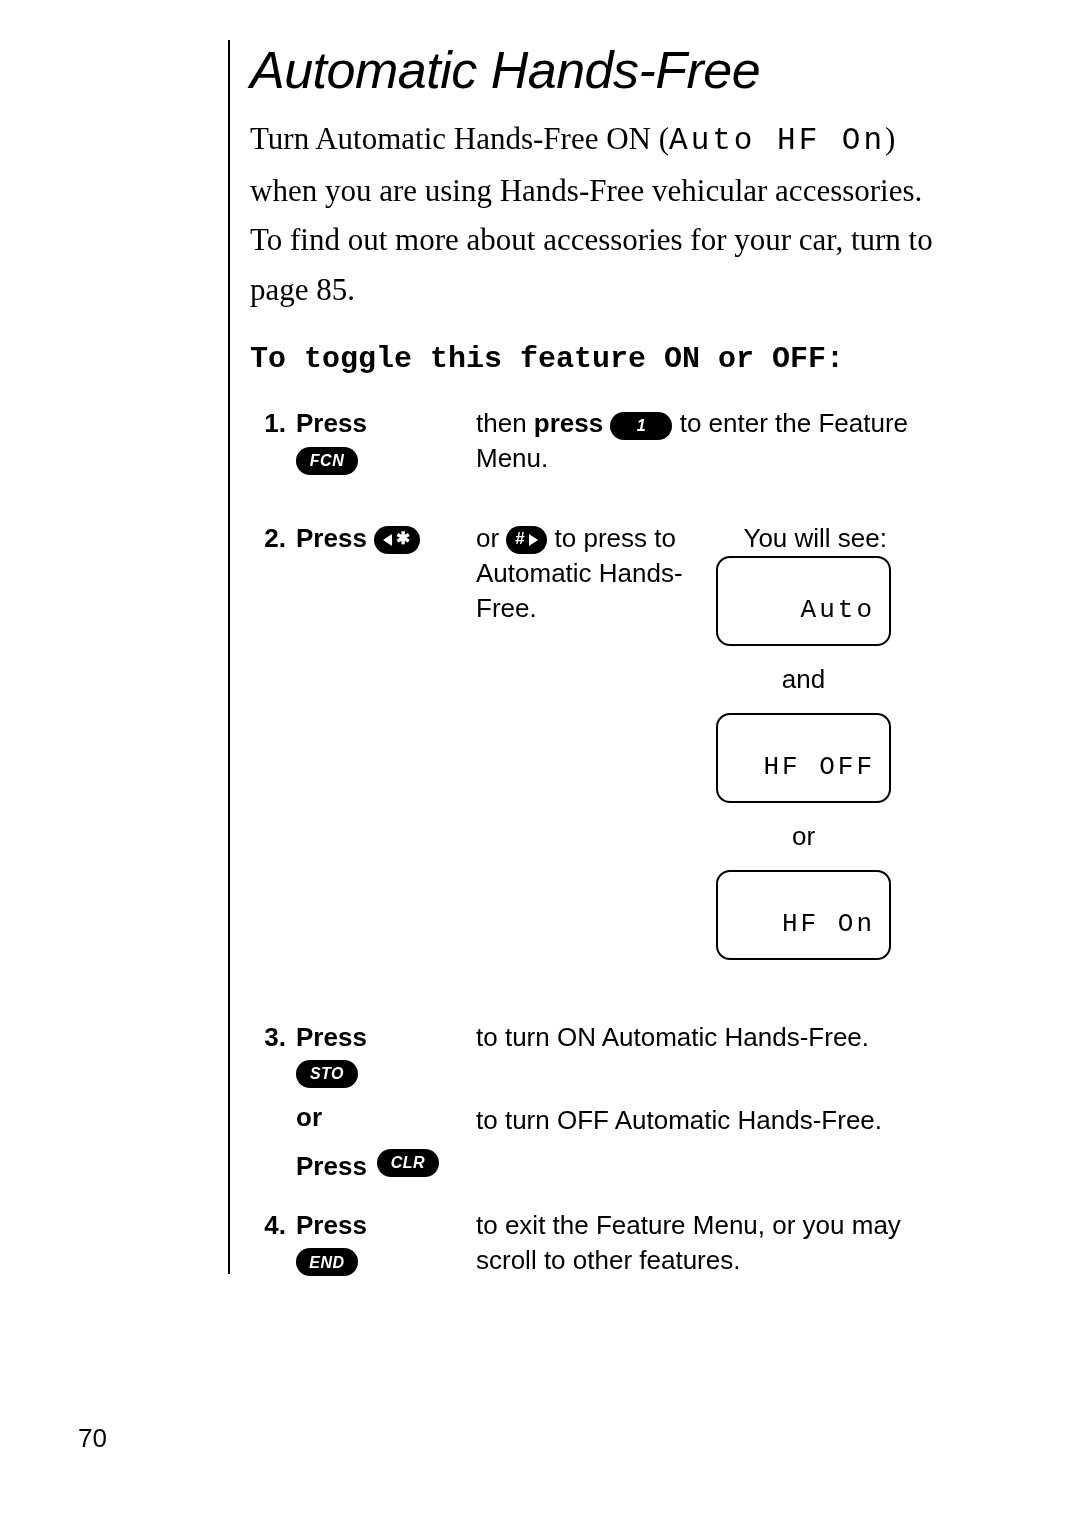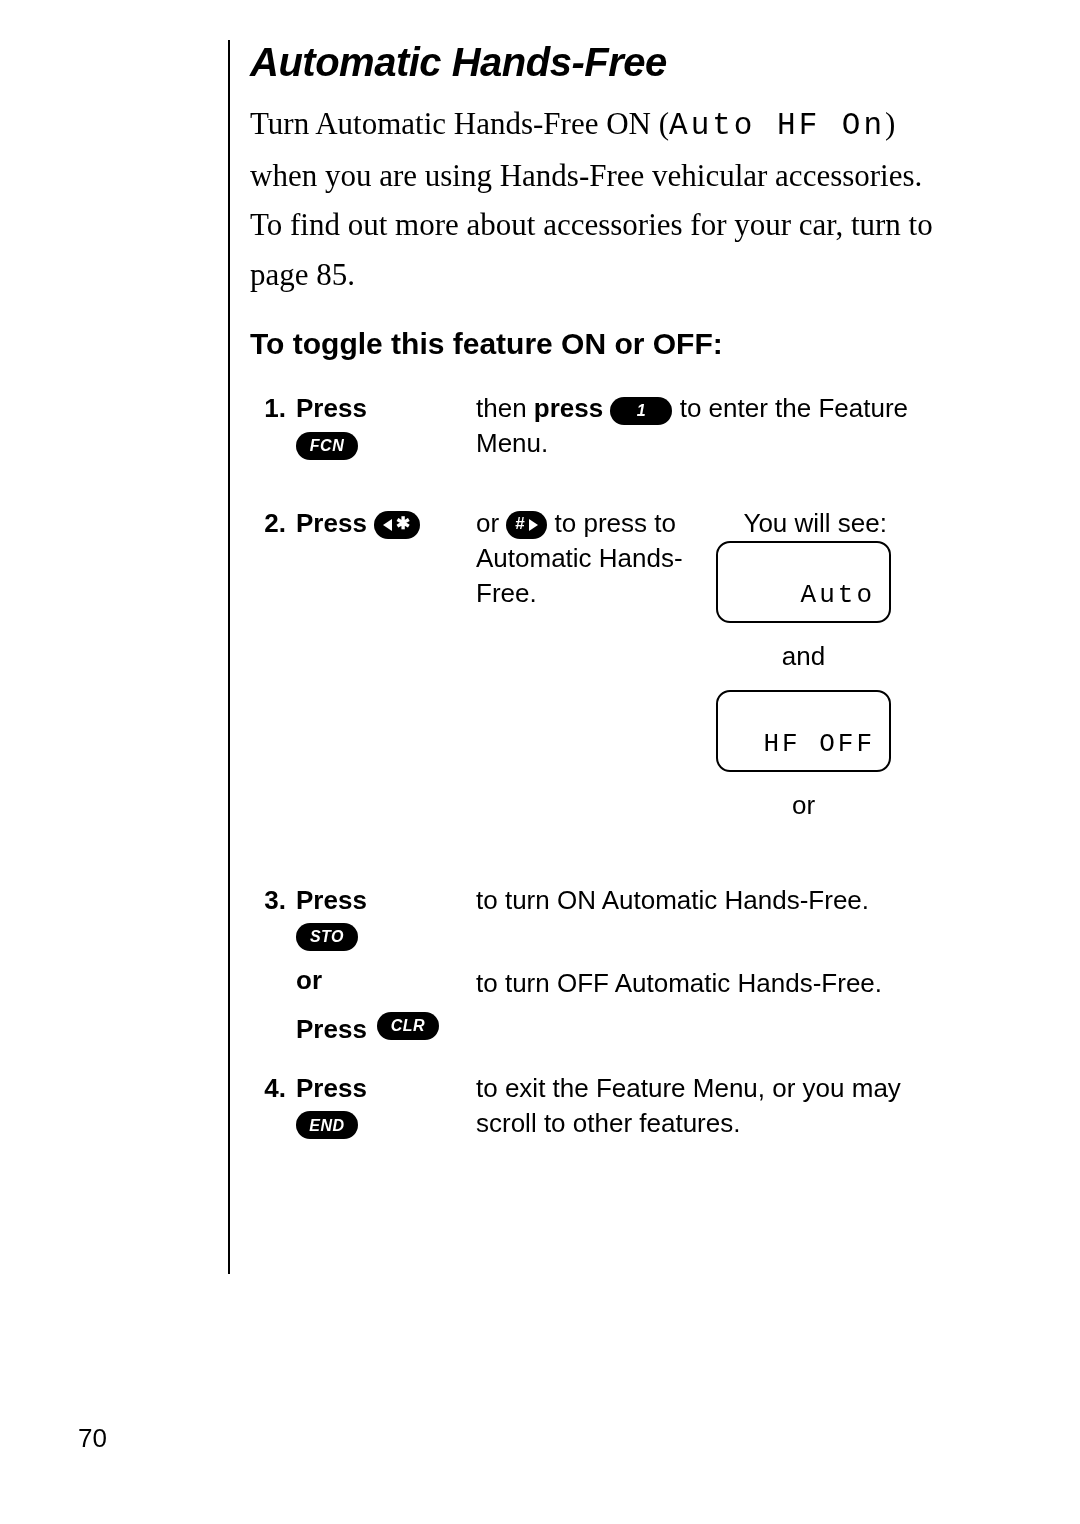--- a/index.html
+++ b/index.html
@@ -1,31 +1,31 @@
 <!DOCTYPE html>
 <html><head>
 <meta charset="utf-8">
 <style>
   html,body{margin:0;padding:0;background:#fff;color:#000;font-family:Georgia, 'Times New Roman', serif;}
   .page{box-sizing:border-box;width:1080px;height:1524px;position:relative;padding:40px 120px 40px 120px;}
   .vrule{position:absolute;left:228px;top:40px;bottom:250px;width:2px;background:#000;}
   .content{margin-left:130px;margin-top:0;}
-  h1{font-family:"Arial Black",Arial,sans-serif;font-weight:700;font-style:italic;font-size:40px;margin:0 0 14px 0;letter-spacing:-0.5px;}
+  h1{font-family:"Arial Black",Arial,sans-serif;font-weight:400;font-style:italic;font-size:52px;margin:0 0 14px 0;letter-spacing:-0.5px;}
   .intro{font-family:"Times New Roman",Times,serif;font-size:31px;line-height:1.6;margin-bottom:28px;}
   .segfont{font-family:"Courier New",monospace;letter-spacing:3px;margin-top:12px;}
-  .subhead{font-family:Liberation Sans, sans-serif;font-weight:700;font-size:30px;margin:26px 0 30px 0;}
+  .subhead{font-family:Liberation Mono, monospace;font-weight:700;font-size:30px;margin:26px 0 30px 0;}
   .steps{font-family:Arial,Helvetica,sans-serif;font-size:26px;line-height:1.35;}
   .row{display:flex;align-items:flex-start;margin-bottom:44px;gap:10px;}
   .num{width:36px;text-align:right;font-weight:700;flex:0 0 36px;}
   .do{width:138px;flex:0 0 138px;}
   .do b{font-weight:700;}
   .desc{flex:1 1 auto;margin-left:32px;}
   .screens{flex:0 0 175px;text-align:center;font-family:Arial,sans-serif;font-size:26px;}
   .screenlabel{margin-bottom:0;text-align:right;padding-right:4px;}
-  .lcd{border:2.5px solid #000;border-radius:14px;height:70px;display:flex;align-items:flex-end;justify-content:flex-end;padding:0 14px 8px 14px;margin:0 0 16px 0;font-family:"Courier New",monospace;letter-spacing:2px;font-size:26px;}
+  .lcd{border:2.5px solid #000;border-radius:14px;height:70px;display:flex;align-items:flex-end;justify-content:flex-end;padding:0 14px 16px 14px;margin:0 0 16px 0;font-family:"Courier New",monospace;letter-spacing:2px;font-size:26px;}
   .and,.or{margin:6px 0 16px 0;}
   .key{display:inline-flex;align-items:center;justify-content:center;background:#000;color:#fff;height:28px;border-radius:16px;font-family:Arial,sans-serif;font-weight:700;font-style:italic;font-size:16px;padding:0 9px;vertical-align:middle;letter-spacing:0.5px;}
   .key.txt{min-width:44px;}
   .key.digit{min-width:44px;font-style:italic;}
   .key .tri{display:inline-block;width:0;height:0;border-top:6px solid transparent;border-bottom:6px solid transparent;}
   .key .tri.l{border-right:9px solid #fff;margin-right:4px;}
   .key .tri.r{border-left:9px solid #fff;margin-left:4px;}
   .key .sym{font-style:normal;font-weight:700;font-size:17px;}
   .pnum{position:absolute;left:78px;bottom:70px;font-family:Arial,sans-serif;font-size:26px;}
   .step3b{display:flex;gap:10px;margin-top:14px;}
@@ -87,20 +87,23 @@
         <div class="screens">
           <div class="screenlabel">You will see:</div>
           <div class="lcd">
               <span class="segfont">Auto</span>
             </div>
           <div class="and">and</div>
           <div class="lcd">
               <span class="segfont">HF  OFF</span>
             </div>
           <div class="or">or</div>
+          <div class="lcd">
+              <span class="segfont">HF  On</span>
+            </div>
         </div>
       </div>
 
       <div class="row" style="margin-bottom:24px;">
         <div class="num">3.</div>
         <div class="do">
           <b>Press</b>
           <span class="key txt">
               <span>STO</span>
             </span>

